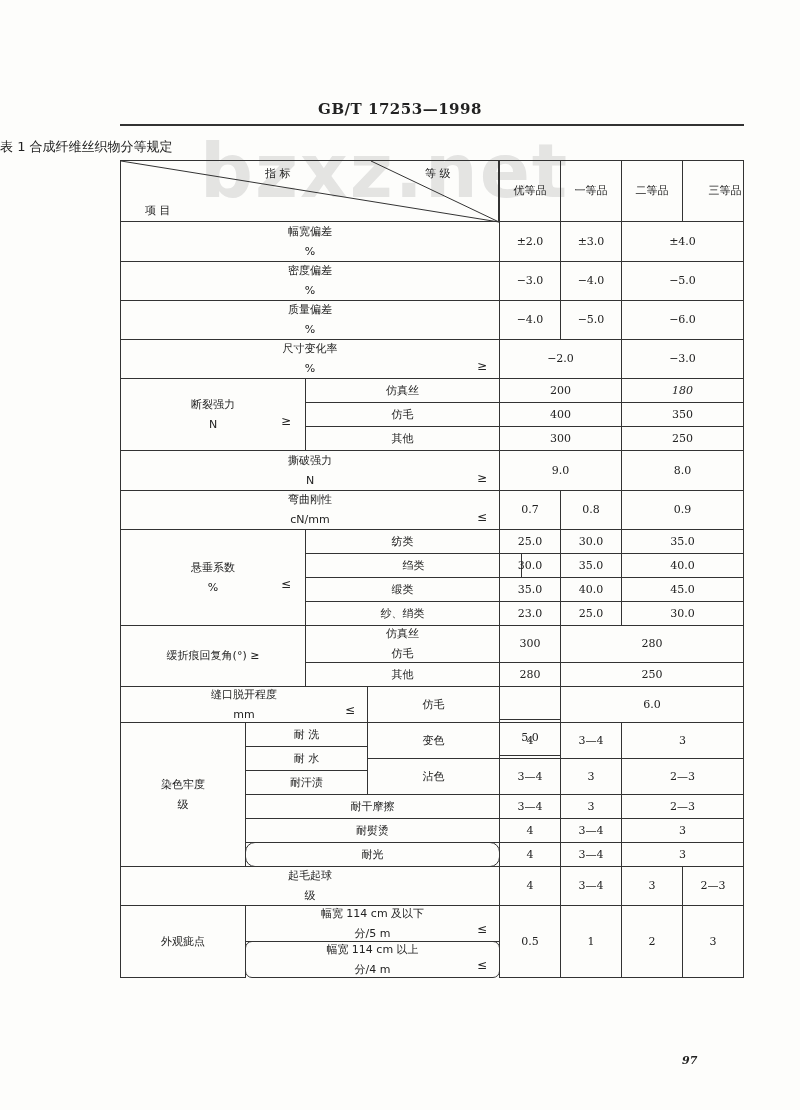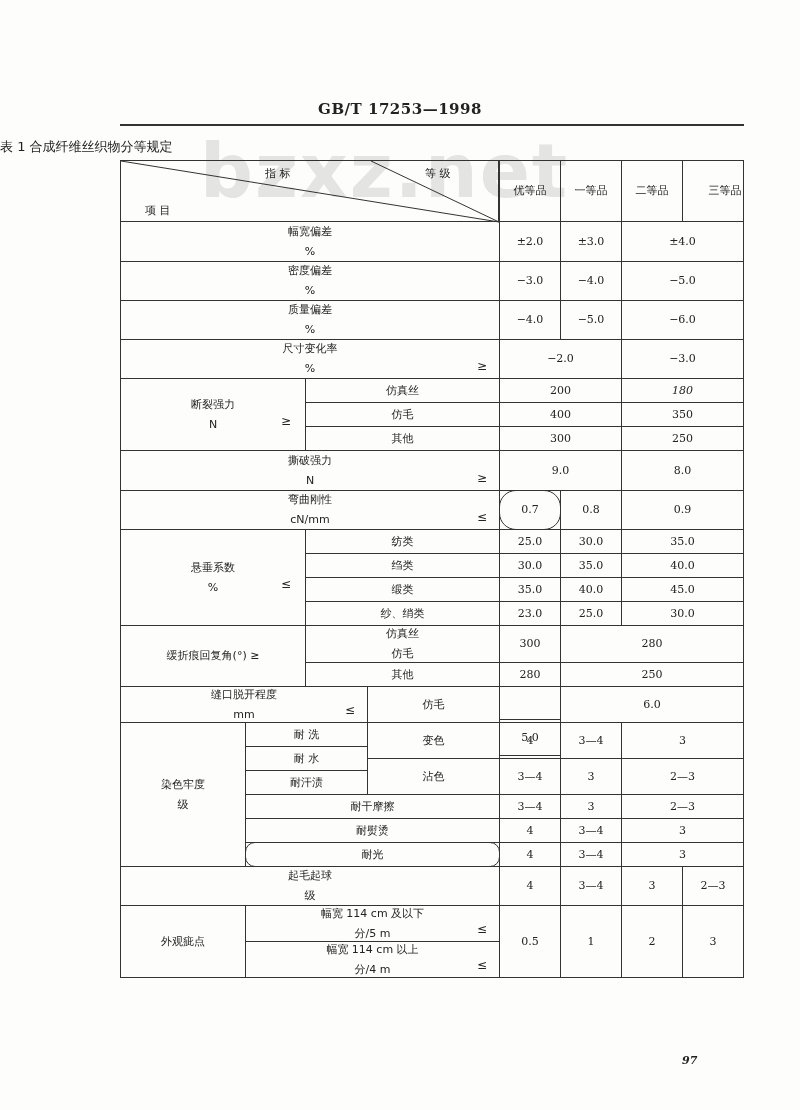--- a/index.html
+++ b/index.html
@@ -146,21 +146,21 @@
   </div>
 <div class="c num" style="left:622px;top:451px;width:123px;height:41px;">
     <span>8.0</span>
   </div>
 
 <div class="c" style="left:121px;top:491px;width:380px;height:40px;">
     <span>弯曲刚性</span>
     <span>cN/mm</span>
     <span class="sym">≤</span>
   </div>
-<div class="c num" style="left:500px;top:491px;width:62px;height:40px;border-radius:17px;">
+<div class="c num" style="left:500px;top:491px;width:62px;height:40px;">
     <span>0.7</span>
   </div>
 <div class="c num" style="left:561px;top:491px;width:62px;height:40px;">
     <span>0.8</span>
   </div>
 <div class="c num" style="left:622px;top:491px;width:123px;height:40px;">
     <span>0.9</span>
   </div>
 
 <div class="c" style="left:121px;top:530px;width:186px;height:97px;">
@@ -173,21 +173,21 @@
   </div>
 <div class="c num" style="left:500px;top:530px;width:62px;height:25px;">
     <span>25.0</span>
   </div>
 <div class="c num" style="left:561px;top:530px;width:62px;height:25px;">
     <span>30.0</span>
   </div>
 <div class="c num" style="left:622px;top:530px;width:123px;height:25px;">
     <span>35.0</span>
   </div>
-<div class="c" style="left:306px;top:554px;width:195px;height:25px;">
+<div class="c" style="left:306px;top:554px;width:217px;height:25px;">
     <span>绉类</span>
   </div>
 <div class="c num" style="left:500px;top:554px;width:62px;height:25px;">
     <span>30.0</span>
   </div>
 <div class="c num" style="left:561px;top:554px;width:62px;height:25px;">
     <span>35.0</span>
   </div>
 <div class="c num" style="left:622px;top:554px;width:123px;height:25px;">
     <span>40.0</span>
@@ -347,21 +347,21 @@
   </div>
 
 <div class="c" style="left:121px;top:906px;width:126px;height:73px;">
     <span>外观疵点</span>
   </div>
 <div class="c" style="left:246px;top:906px;width:255px;height:37px;">
     <span>幅宽 114 cm 及以下</span>
     <span>分/5 m</span>
     <span class="sym">≤</span>
   </div>
-<div class="c" style="left:246px;top:942px;width:255px;height:37px;">
+<div class="c" style="left:246px;top:942px;width:255px;height:37px;border-radius:7px;">
     <span>幅宽 114 cm 以上</span>
     <span>分/4 m</span>
     <span class="sym">≤</span>
   </div>
 <div class="c num" style="left:500px;top:906px;width:62px;height:73px;">
     <span>0.5</span>
   </div>
 <div class="c num" style="left:561px;top:906px;width:62px;height:73px;">
     <span>1</span>
   </div>

